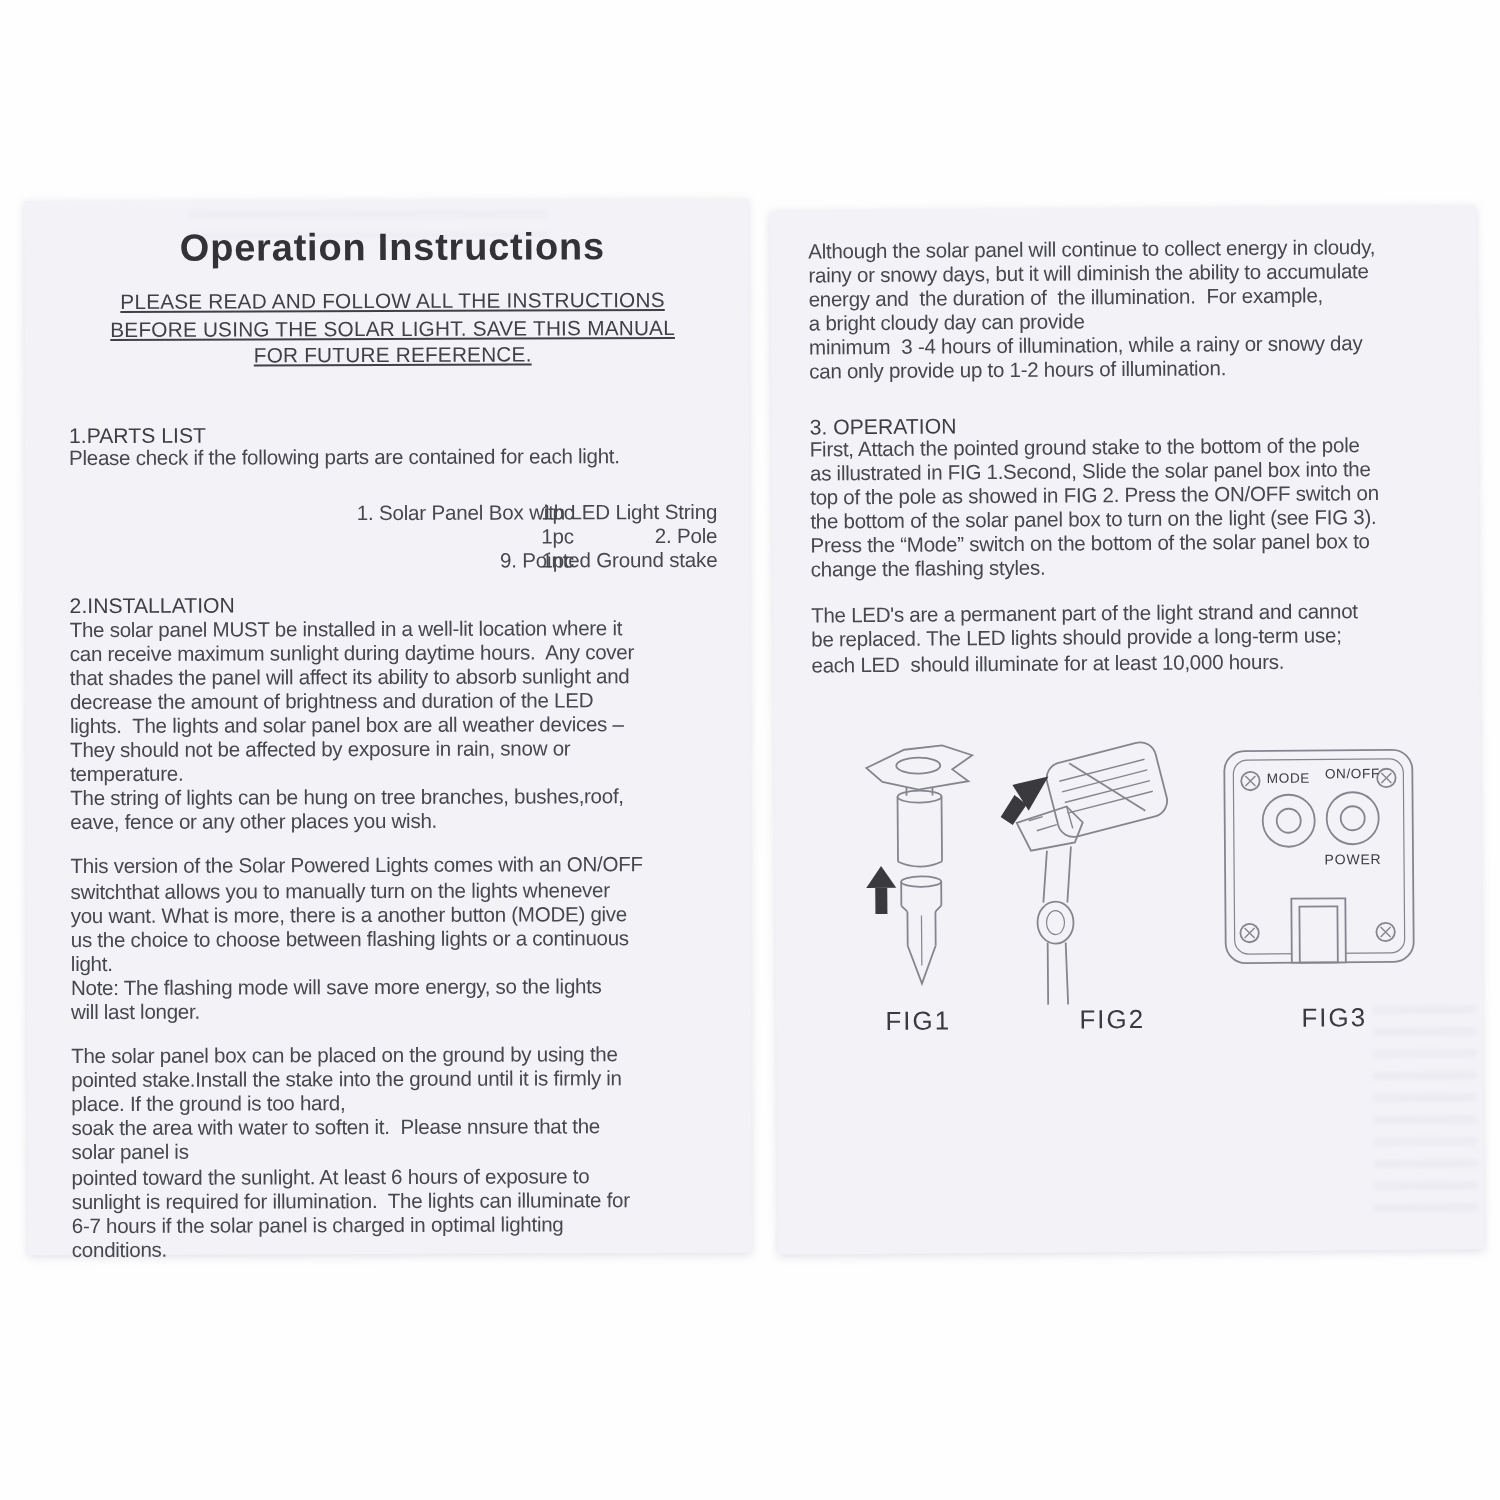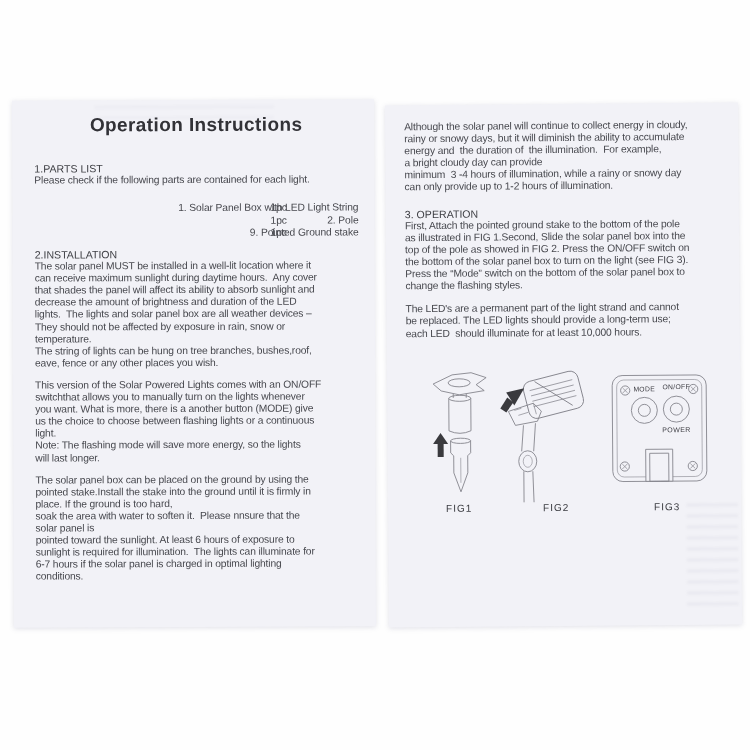--- a/index.html
+++ b/index.html
@@ -40,21 +40,21 @@
     letter-spacing:-0.1px;padding-left:12px;
   }
   .part-qty{position:absolute;left:236px;top:0;}
   .install-block{margin-top:9px;}
   .gap10{height:10px;}
   .gap11{height:11px;}
   .gap14{height:14px;}
   .figures-svg{position:absolute;left:0;top:260px;width:353px;height:150px;}
   .fig-label{
     position:absolute;top:398px;width:40px;text-align:center;
-    font-size:10px;letter-spacing:1px;color:#3a3b40;
+    font-size:13px;letter-spacing:1px;color:#3a3b40;
   }
   .fig-label-1{left:51px;}
   .fig-label-2{left:148px;}
   .fig-label-3{left:259px;}
   .bleed{
     position:absolute;opacity:.55;pointer-events:none;
     background:repeating-linear-gradient(
       to bottom, rgba(125,125,150,0.10) 0 4px, rgba(0,0,0,0) 4px 11px);
     filter:blur(1px);
   }
@@ -62,20 +62,23 @@
   .bleed-left-top{left:82px;top:5px;width:180px;height:14px;opacity:.35;}
   svg text{font-family:"Liberation Sans",sans-serif;fill:#3c3c42;}
 </style>
 </head>
 <body>
 
 <div class="page page-left">
   <div class="bleed bleed-left-top"></div>
   <div class="content-left">
     <h1 class="doc-title">Operation Instructions</h1>
+    <div class="notice">PLEASE READ AND FOLLOW ALL THE INSTRUCTIONS
+BEFORE USING THE SOLAR LIGHT. SAVE THIS MANUAL
+FOR FUTURE REFERENCE.</div>
 
     <div class="parts-block">
       <div class="sec-heading">1.PARTS LIST</div>
       <div class="para">Please check if the following parts are contained for each light.</div>
       <div class="parts-list">
         <div class="part-row">
           <span>1. Solar Panel Box with LED Light String</span>
           <span class="part-qty">1pc</span>
         </div>
         <div class="part-row">

